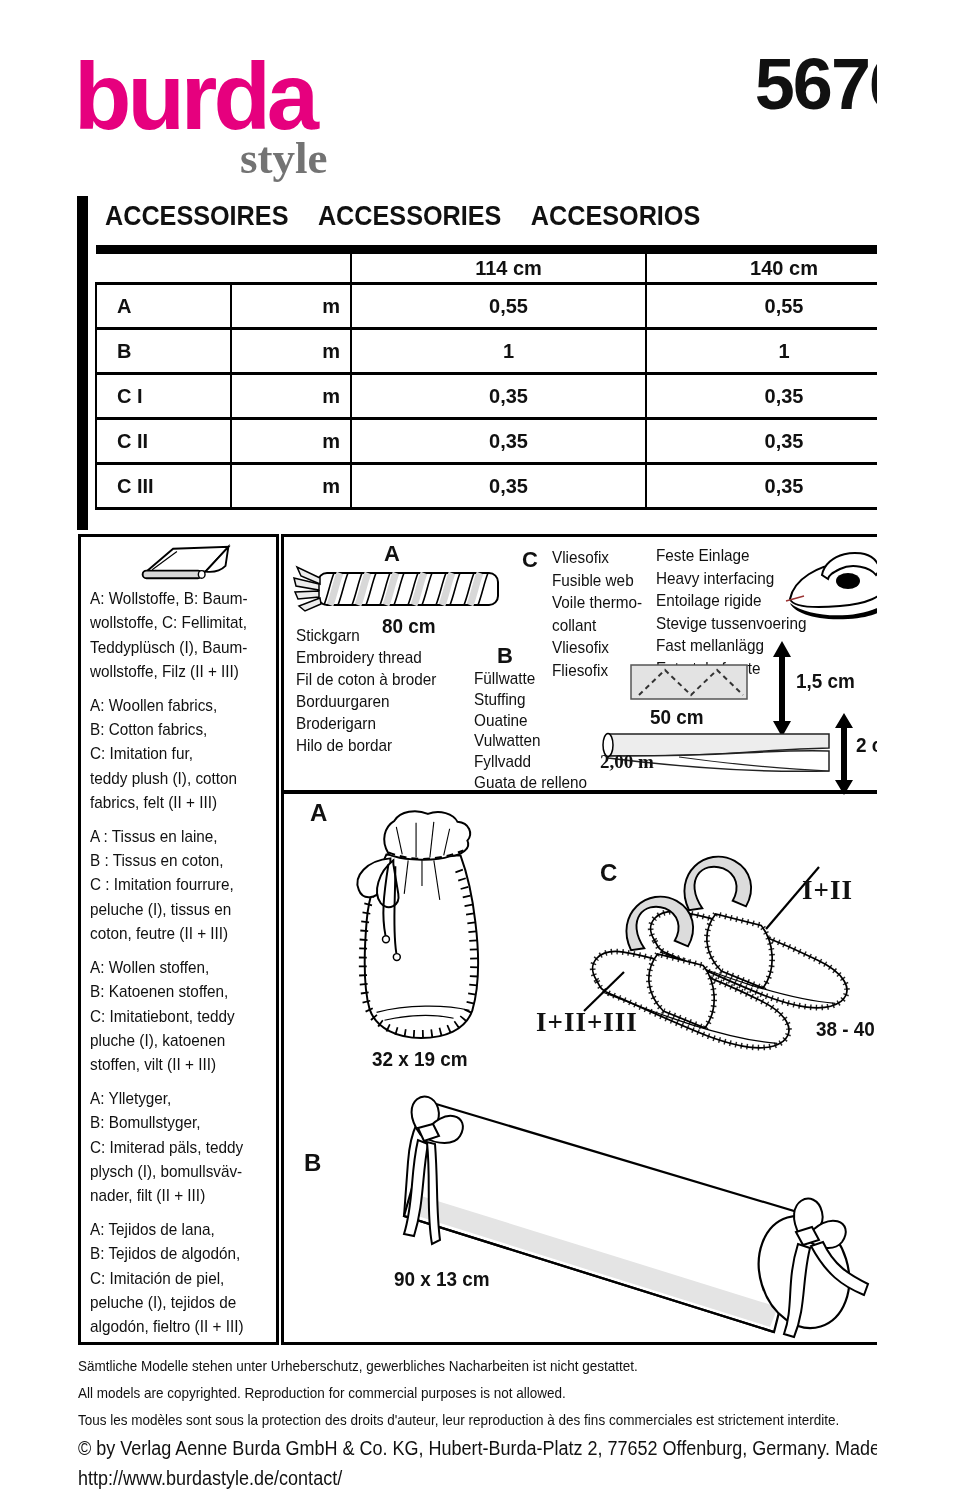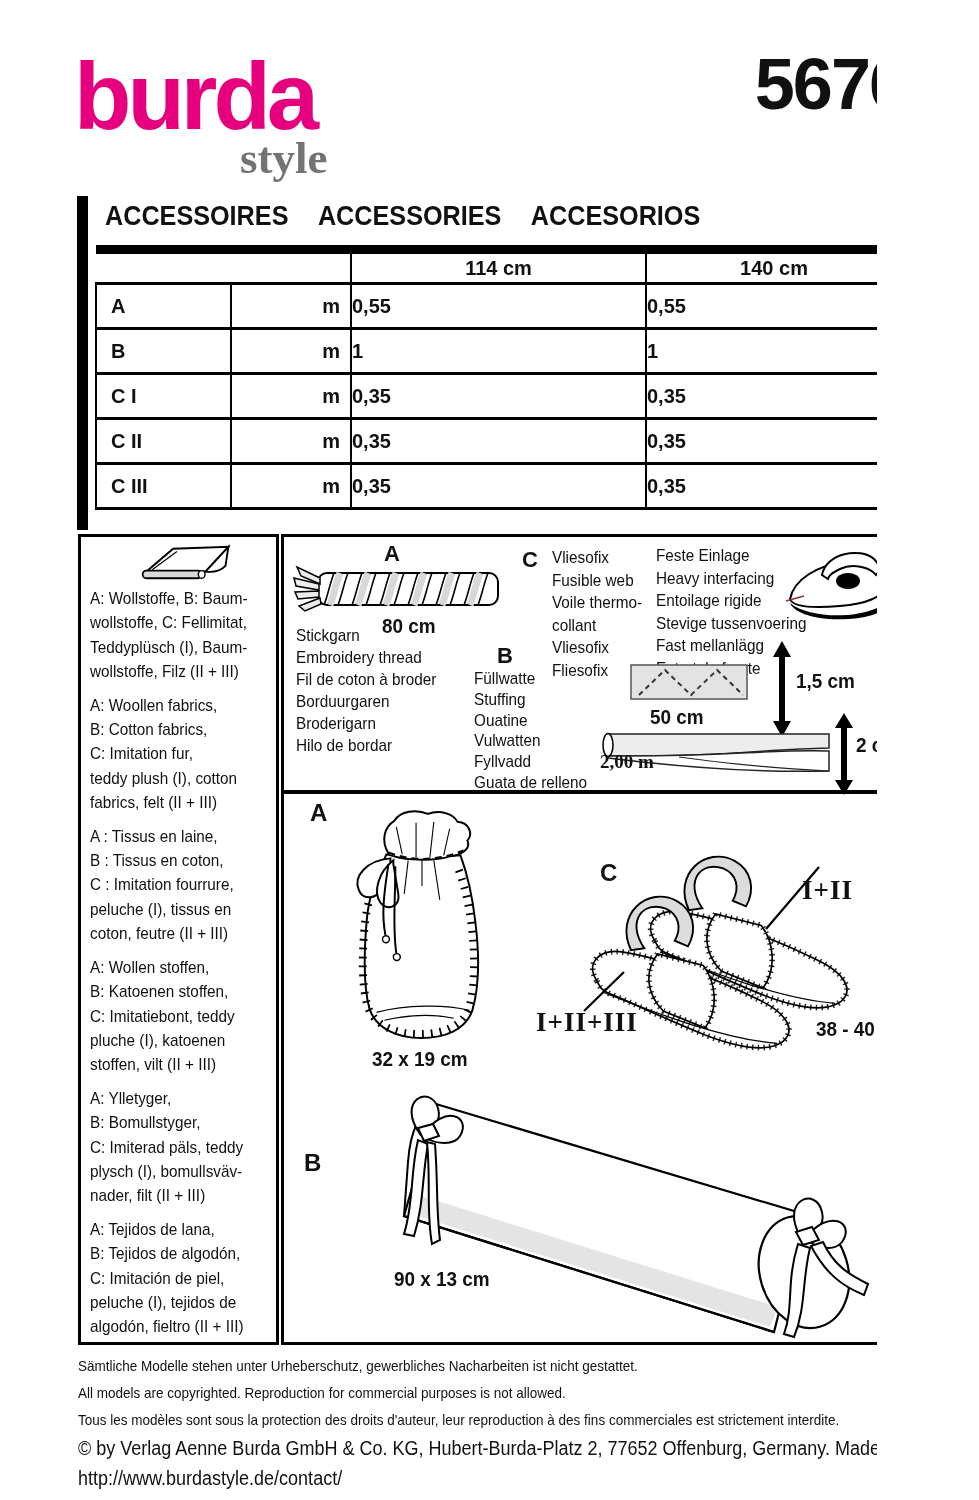--- a/index.html
+++ b/index.html
@@ -13,27 +13,27 @@
   
   .logo-burda { left:74px; top:50px; font-size:94px; font-weight:bold; letter-spacing:-4px; color:#e6007e; line-height:1; }
   .logo-style { left:240px; top:136px; font-size:45px; font-weight:bold; font-family:"Liberation Serif", serif; color:#737373; line-height:1; }
   .pattern-number { left:735px; top:48px; width:172px; text-align:right; font-size:72px; font-weight:bold; letter-spacing:-2px; line-height:1; }
   
   .spine { left:77px; top:196px; width:11px; height:334px; background:#000; }
   .title-row { left:105px; top:200px; font-size:28px; font-weight:bold; }
   .title-row span { margin-right:26px; }
   
   table.fab { position:absolute; left:95px; top:245px; width:806px; border-collapse:collapse; table-layout:fixed; }
-  table.fab td { border:2px solid #000; font-size:20px; font-weight:bold; }
+  table.fab td { border:2px solid #000; font-size:20px; font-weight:bold;padding-left:20px; }
   table.fab tr.hd td { border-top:9px solid #000; border-bottom:3px solid #000; height:34px; text-align:center; }
   table.fab tr.hd td.empty { border-left:none; }
   table.fab tr.bd td { height:45px; border-bottom:3px solid #000; }
   td.c-view { padding-left:14px; }
   td.c-unit { text-align:right; padding-right:10px; }
-  td.c-val { }
+  td.c-val { text-align:center; }
   
   .left-box  { left:78px;  top:534px; width:201px; height:811px; border:3px solid #000; }
   .right-col { left:281px; top:534px; width:621px; height:811px; border:3px solid #000; }
   .divider { left:0; top:253px; width:615px; height:4px; background:#000; }
   .para { margin-bottom:9px; }
   .fabric-text { left:9px; top:50px; width:190px; font-size:17px; line-height:24.4px; }
   .nlist { font-size:17px; line-height:22px; }
   .nlabel { font-size:22px; font-weight:bold; }
   .dim { font-size:21px; font-weight:bold; }
   .viewlabel { font-size:24px; font-weight:bold; }

